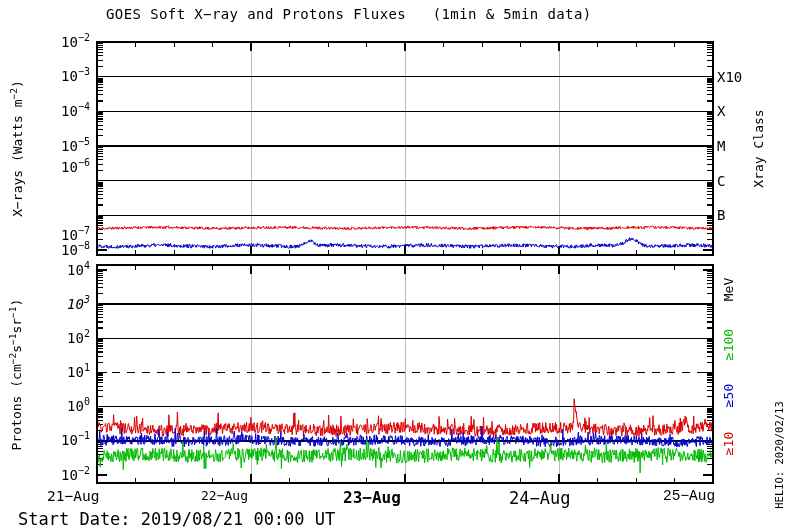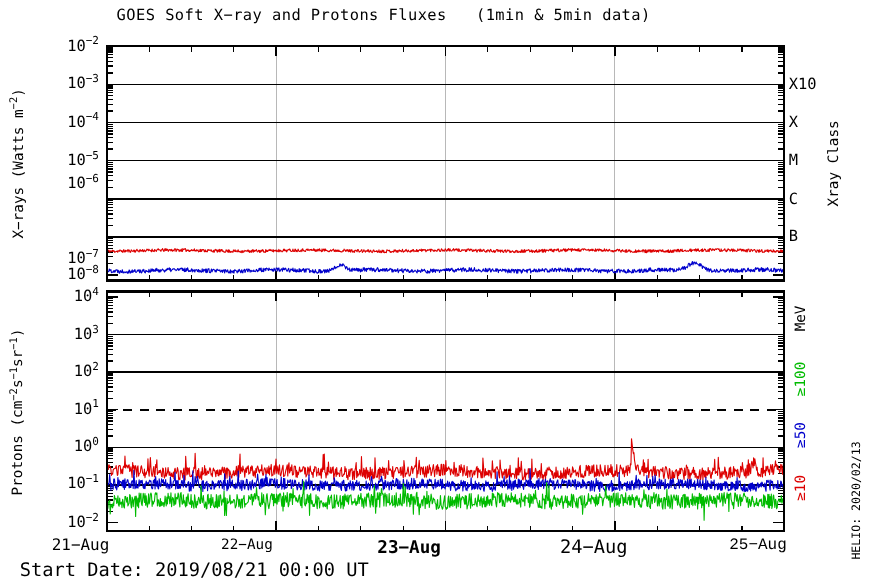--- a/index.html
+++ b/index.html
@@ -354,21 +354,21 @@
       <div class="ytick" style="top:66.17px;"><span>10</span><sup>−3</sup></div>
       <div class="ytick" style="top:100.84px;"><span>10</span><sup>−4</sup></div>
       <div class="ytick" style="top:135.51px;"><span>10</span><sup>−5</sup></div>
       <div class="ytick" style="top:157px;"><span>10</span><sup>−6</sup></div>
       <div class="ytick" style="top:204.85000000000002px;margin-top:20px;"><span>10</span><sup>−7</sup></div>
       <div class="ytick" style="top:239.52px;"><span>10</span><sup>−8</sup></div>
       <div class="vlabel" style="left:4px;top:42px;width:26px;height:213px;">
         <span class="vtext"><span>X−rays (Watts m</span><sup>−2</sup><span>)</span></span>
       </div>
       <div class="ytick" style="top:259.5px;"><span>10</span><sup>4</sup></div>
-      <div class="ytick" style="top:293.67px;"><span>10</span><sup>3</sup></div>
+      <div class="ytick" style="top:293.67px;font-style:italic;"><span>10</span><sup>3</sup></div>
       <div class="ytick" style="top:327.84000000000003px;"><span>10</span><sup>2</sup></div>
       <div class="ytick" style="top:362.01px;"><span>10</span><sup>1</sup></div>
       <div class="ytick" style="top:396.18px;"><span>10</span><sup>0</sup></div>
       <div class="ytick" style="top:430.35px;"><span>10</span><sup>−1</sup></div>
       <div class="ytick" style="top:464.52px;"><span>10</span><sup>−2</sup></div>
       <div class="vlabel" style="left:4px;top:265px;width:26px;height:218px;">
         <span class="vtext"><span>Protons (cm</span><sup>−2</sup><span>s</span><sup>−1</sup><span>sr</span><sup>−1</sup><span>)</span></span>
       </div>
       <div class="xtick" style="left:47px;top:488px;font-size:14.5px;">21−Aug</div>
       <div class="xtick" style="left:201px;top:488px;font-size:13px;">22−Aug</div>

